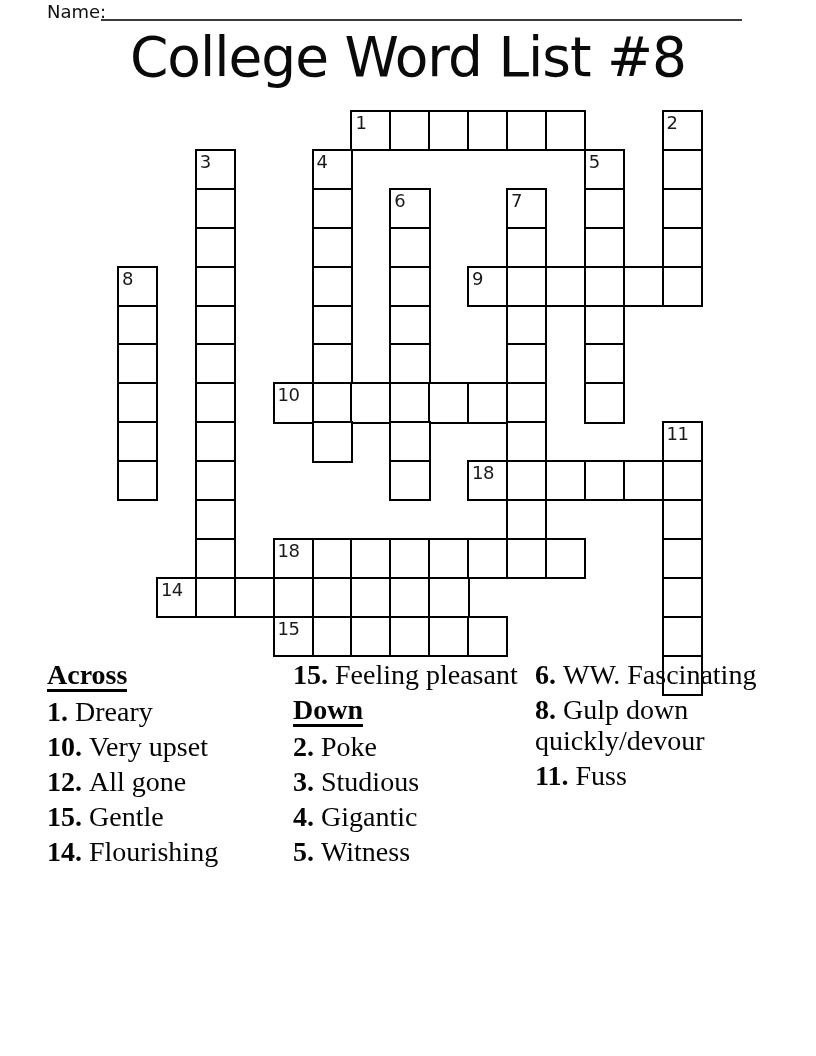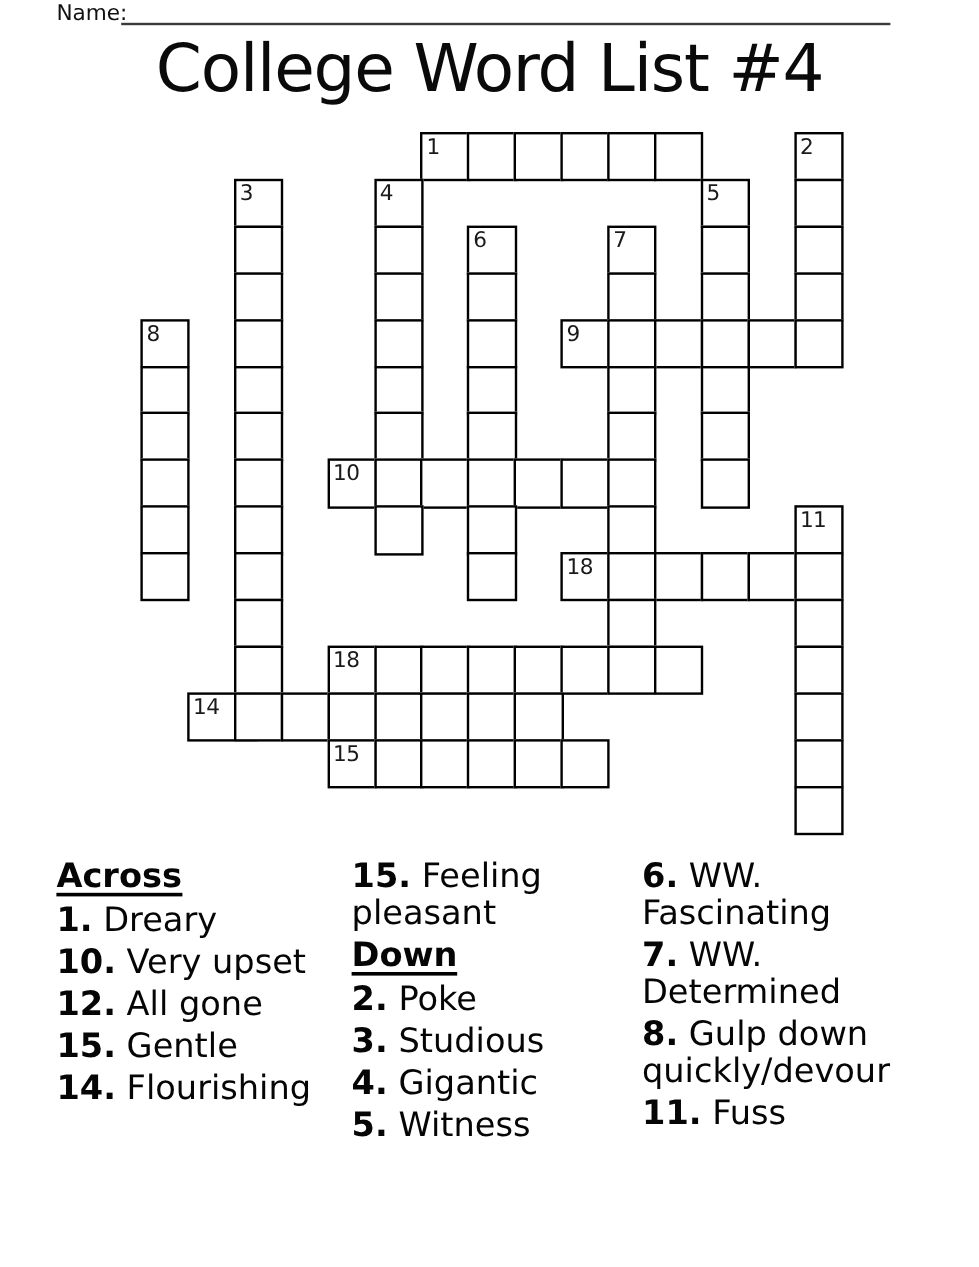--- a/index.html
+++ b/index.html
@@ -31,21 +31,21 @@
     position:absolute;
     box-sizing:border-box;
     background:#fff;
     border:2.5px solid #000;
   }
   .cellnum{
     position:absolute;left:3px;top:0px;
     font-size:18px;line-height:21px;color:#1a1a1a;
     letter-spacing:-0.5px;
   }
-  .clue-col{position:absolute;top:714px;}
+  .clue-col{position:absolute;top:659px;font-family:Liberation Serif, serif;}
   .clue-col-0{left:47px;width:238px;}
   .clue-col-1{left:293px;width:225px;}
   .clue-col-2{left:535px;width:228px;}
   .clue-item,.clue-header{
     font-size:28px;line-height:31px;
     margin-bottom:4px;color:#050505;
   }
   .clue-header span{
     font-weight:bold;
     border-bottom:3px solid #000;
@@ -53,21 +53,21 @@
     line-height:29px;
   }
   .clue-num{font-weight:bold;}
 </style>
 </head>
 <body>
 
 <span class="name-label">Name:</span>
 <div class="name-line"></div>
 
-<h1 class="title">College Word List #4</h1>
+<h1 class="title">College Word List #8</h1>
 
 <div class="grid" id="grid">
     <div class="cell" style="left: 350.4px; top: 110px; width: 41.4px; height: 41.4px;">
       <span class="cellnum">1</span>
     </div>
     <div class="cell" style="left: 389.3px; top: 110px; width: 41.4px; height: 41.4px;"></div>
     <div class="cell" style="left: 428.2px; top: 110px; width: 41.4px; height: 41.4px;"></div>
     <div class="cell" style="left: 467.1px; top: 110px; width: 41.4px; height: 41.4px;"></div>
     <div class="cell" style="left: 506px; top: 110px; width: 41.4px; height: 41.4px;"></div>
     <div class="cell" style="left: 544.9px; top: 110px; width: 41.4px; height: 41.4px;"></div>
@@ -207,17 +207,16 @@
     <div class="clue-col clue-col-1">
       <div class="clue-item"><span class="clue-num">15.</span><span>&nbsp;Feeling pleasant</span></div>
       <div class="clue-header"><span>Down</span></div>
       <div class="clue-item"><span class="clue-num">2.</span><span>&nbsp;Poke</span></div>
       <div class="clue-item"><span class="clue-num">3.</span><span>&nbsp;Studious</span></div>
       <div class="clue-item"><span class="clue-num">4.</span><span>&nbsp;Gigantic</span></div>
       <div class="clue-item"><span class="clue-num">5.</span><span>&nbsp;Witness</span></div>
     </div>
     <div class="clue-col clue-col-2">
       <div class="clue-item"><span class="clue-num">6.</span><span>&nbsp;WW. Fascinating</span></div>
-      <div class="clue-item"><span class="clue-num">7.</span><span>&nbsp;WW. Determined</span></div>
       <div class="clue-item"><span class="clue-num">8.</span><span>&nbsp;Gulp down quickly/devour</span></div>
       <div class="clue-item"><span class="clue-num">11.</span><span>&nbsp;Fuss</span></div>
     </div>
   </div>
 
 </body></html>

